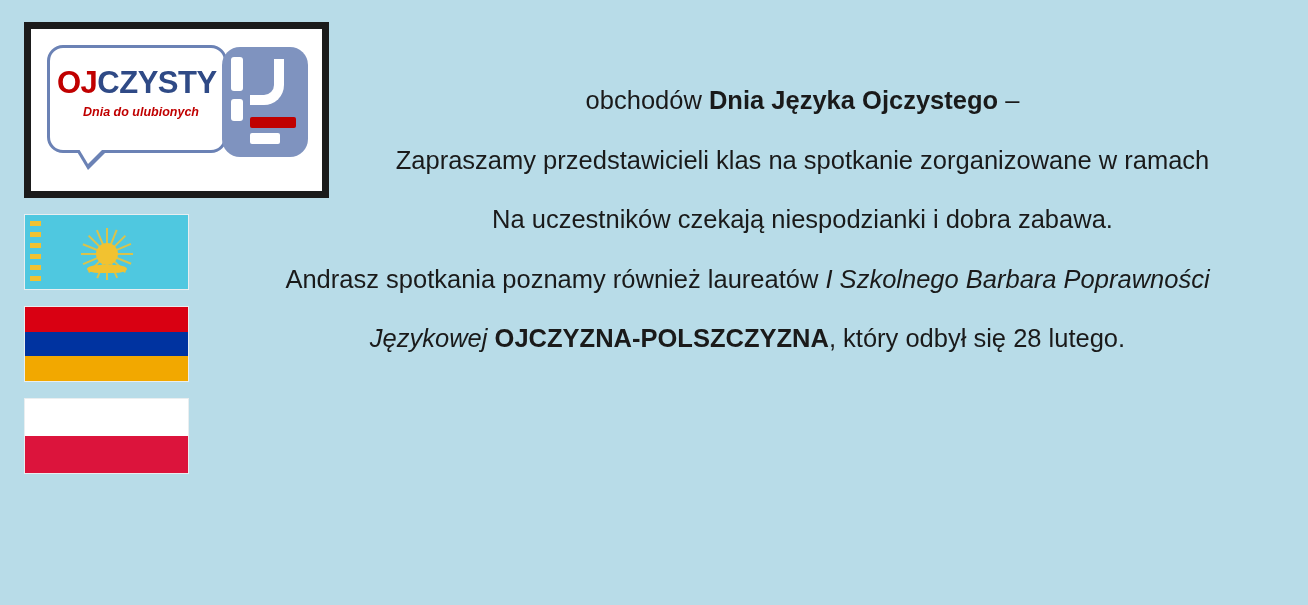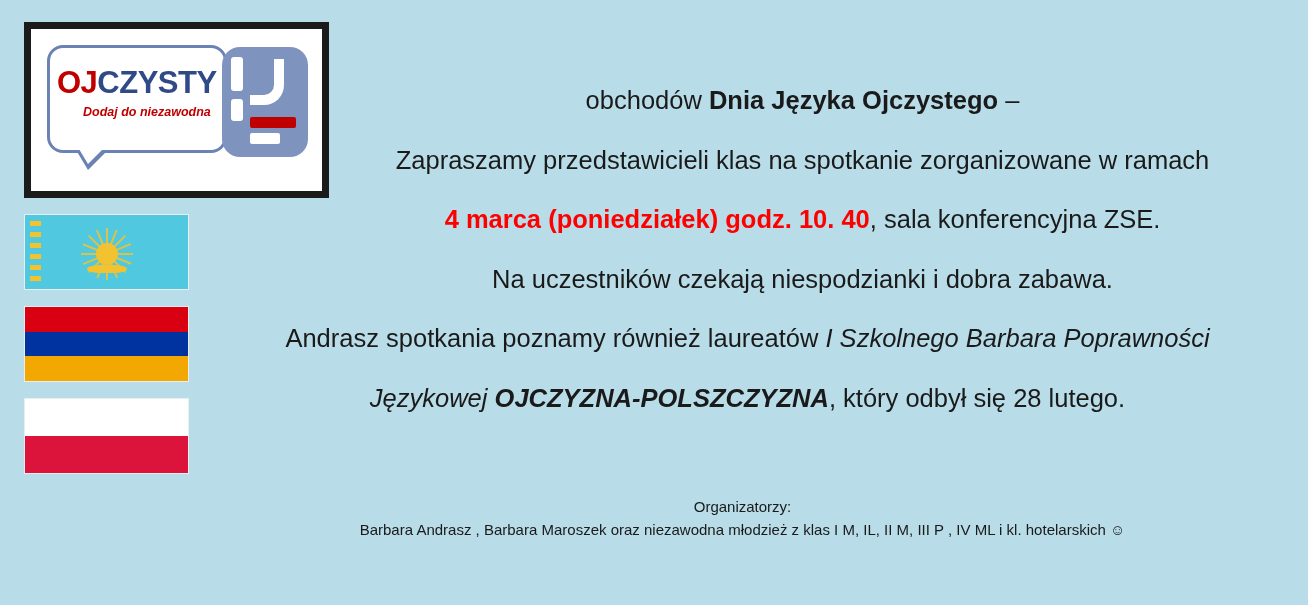--- a/index.html
+++ b/index.html
@@ -248,21 +248,21 @@
   .line.l4 { padding-left: 120px; text-align: center; }
   .line.l5 { padding-left: 10px; }
   .line.l6 { padding-left: 10px; }
   .line.l7 { padding-left: 110px; }
   b { font-weight: bold; }
   .red {
     color: #ff0000;
     font-weight: bold;
   }
   .ital { font-style: italic; }
-  .ital-bold { font-style: italic; font-weight: bold; }
+  .ital-bold { font-weight: bold; }
   .smiley { font-size: 26px; }
 
   .organizers {
     position: absolute;
     left: 200px;
     top: 495px;
     width: 1085px;
     text-align: center;
     font-size: 15px;
     line-height: 1.55;
@@ -276,21 +276,21 @@
 <div class="poster">
 
   <div class="left-col">
 
     <div class="logo-box">
       <div class="logo-inner">
         <div class="bubble"></div>
         <div class="logo-word">
           <span class="oj">OJ</span><span class="czysty">CZYSTY</span>
         </div>
-        <div class="logo-tagline">Dodaj do niezawodna</div>
+        <div class="logo-tagline">Dnia do ulubionych</div>
         <div class="logo-panel">
           <div class="sq-white"></div>
           <div class="sq-white2"></div>
           <div class="hook"></div>
           <div class="bar-red"></div>
           <div class="bar-white"></div>
         </div>
       </div>
     </div>
 
@@ -324,35 +324,28 @@
   </div>
 
   <div class="content">
 
     <p class="line l2">
       <span>obchodów </span><b>Dnia Języka Ojczystego</b><span> –</span>
     </p>
 
     <p class="line l1">Zapraszamy przedstawicieli klas na spotkanie zorganizowane w ramach</p>
 
-    <p class="line l3">
-      <span class="red">4 marca (poniedziałek) godz. 10. 40</span><span>, sala konferencyjna ZSE.</span>
-    </p>
 
     <p class="line l4">Na uczestników czekają niespodzianki i dobra zabawa.</p>
 
     <p class="line l5">
       <span>Andrasz spotkania poznamy również laureatów </span><span class="ital">I Szkolnego Barbara Poprawności</span>
     </p>
 
     <p class="line l6">
       <span class="ital">Językowej </span><span class="ital-bold">OJCZYZNA-POLSZCZYZNA</span><span>, który odbył się 28 lutego.</span>
     </p>
 
 
   </div>
 
-  <div class="organizers">
-    <div class="row1">Organizatorzy:</div>
-    <div class="row2">Barbara Andrasz , Barbara Maroszek oraz niezawodna młodzież z klas I M, IL, II M, III P , IV ML i kl. hotelarskich ☺</div>
-  </div>
 
 </div>
 
 </body></html>

